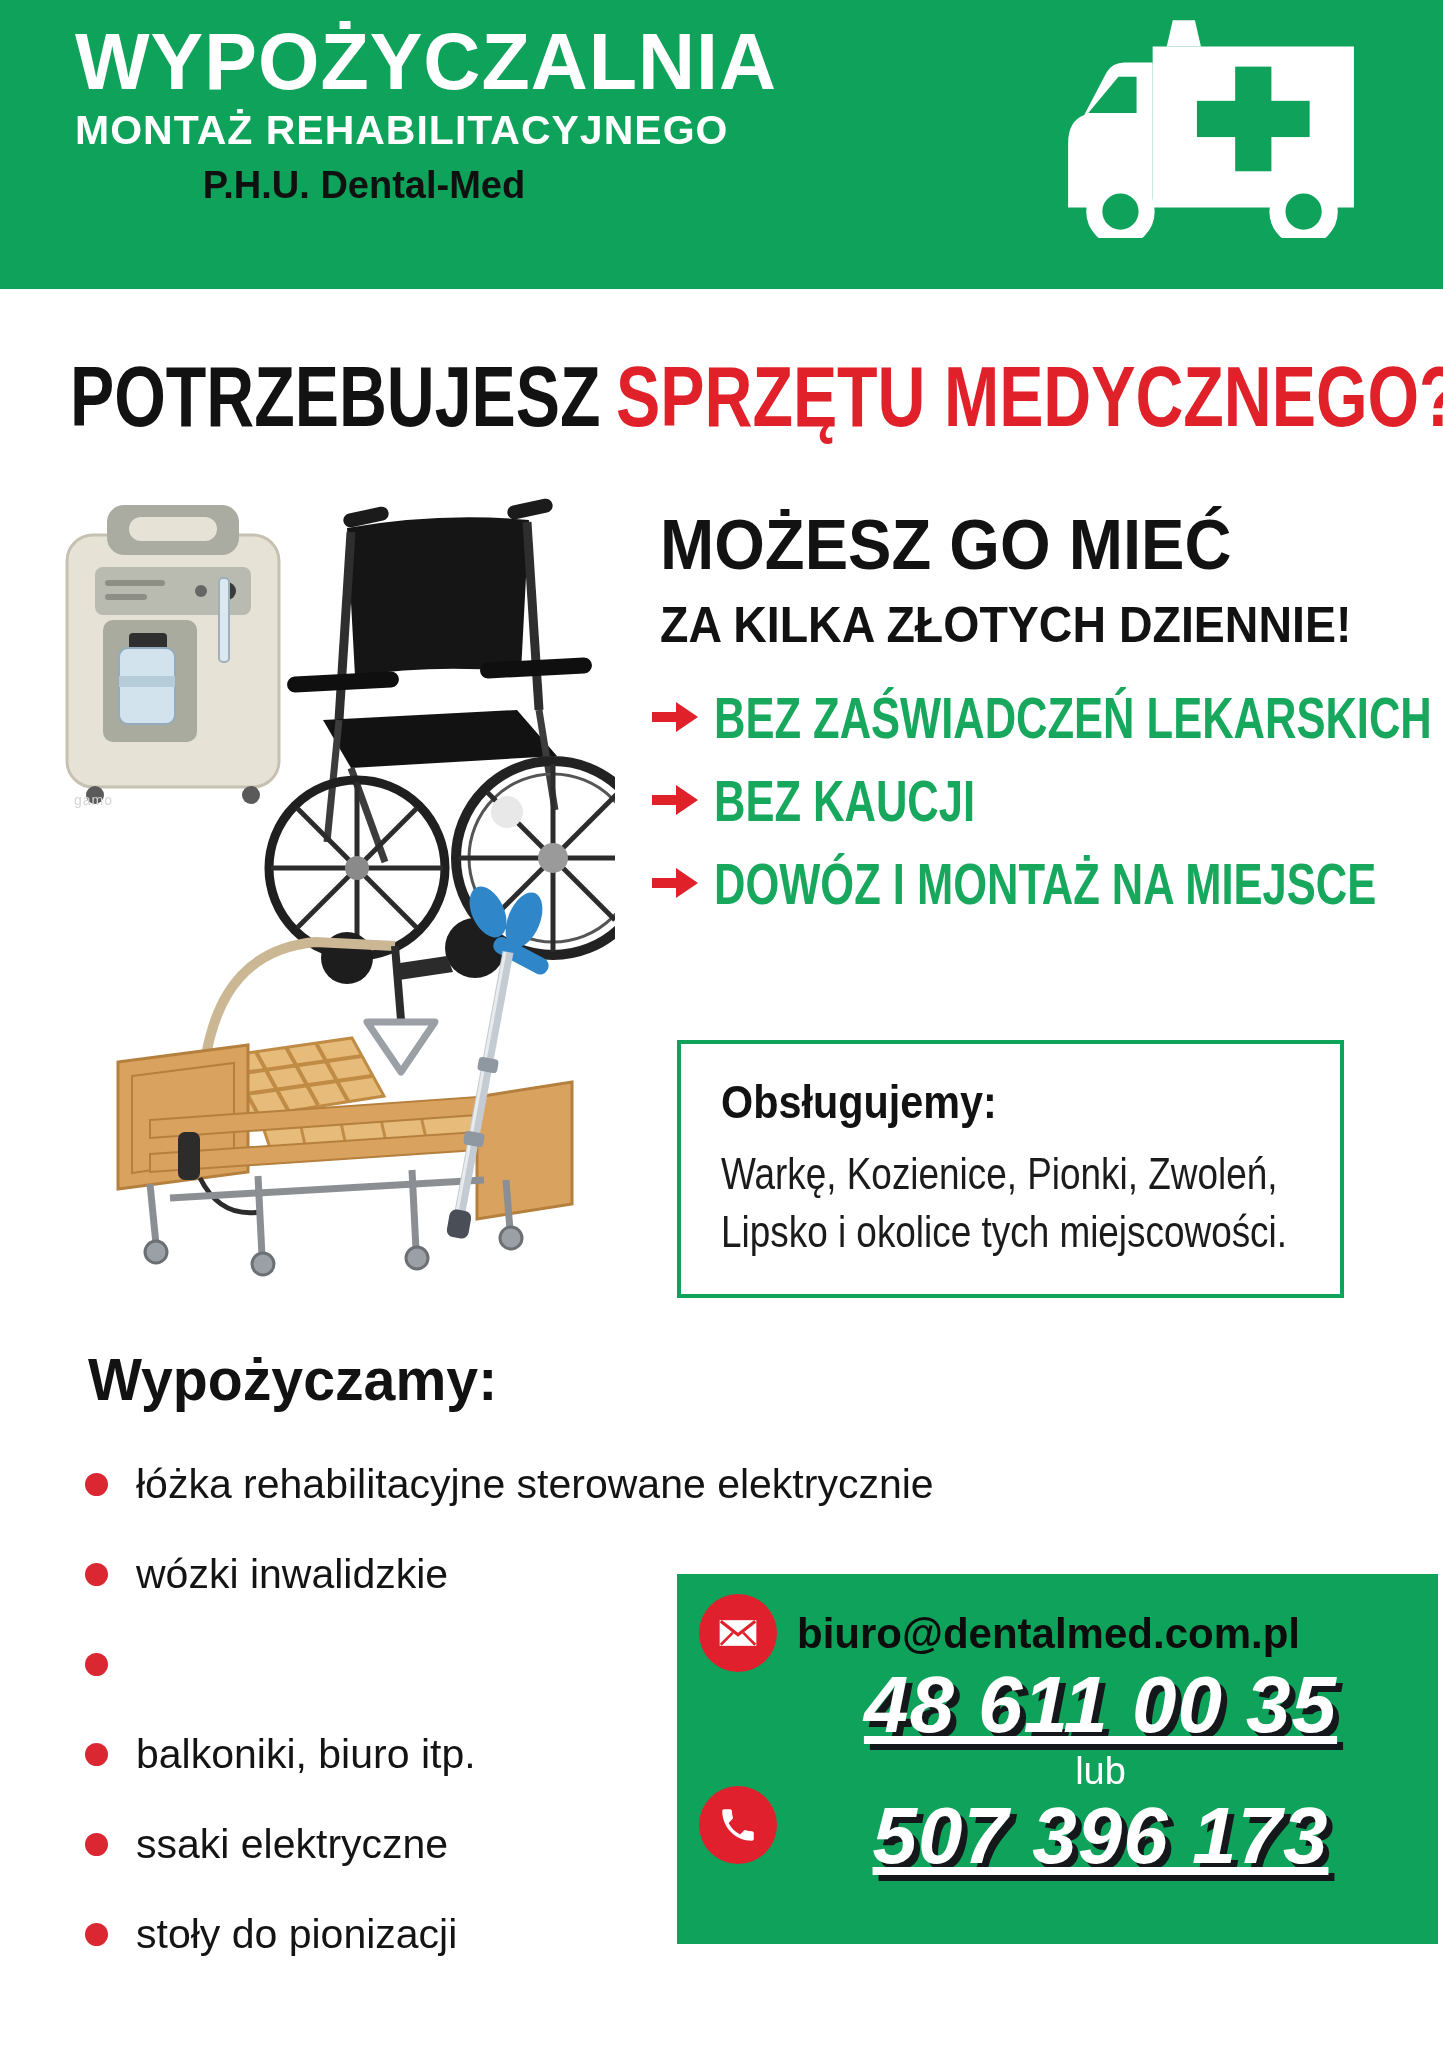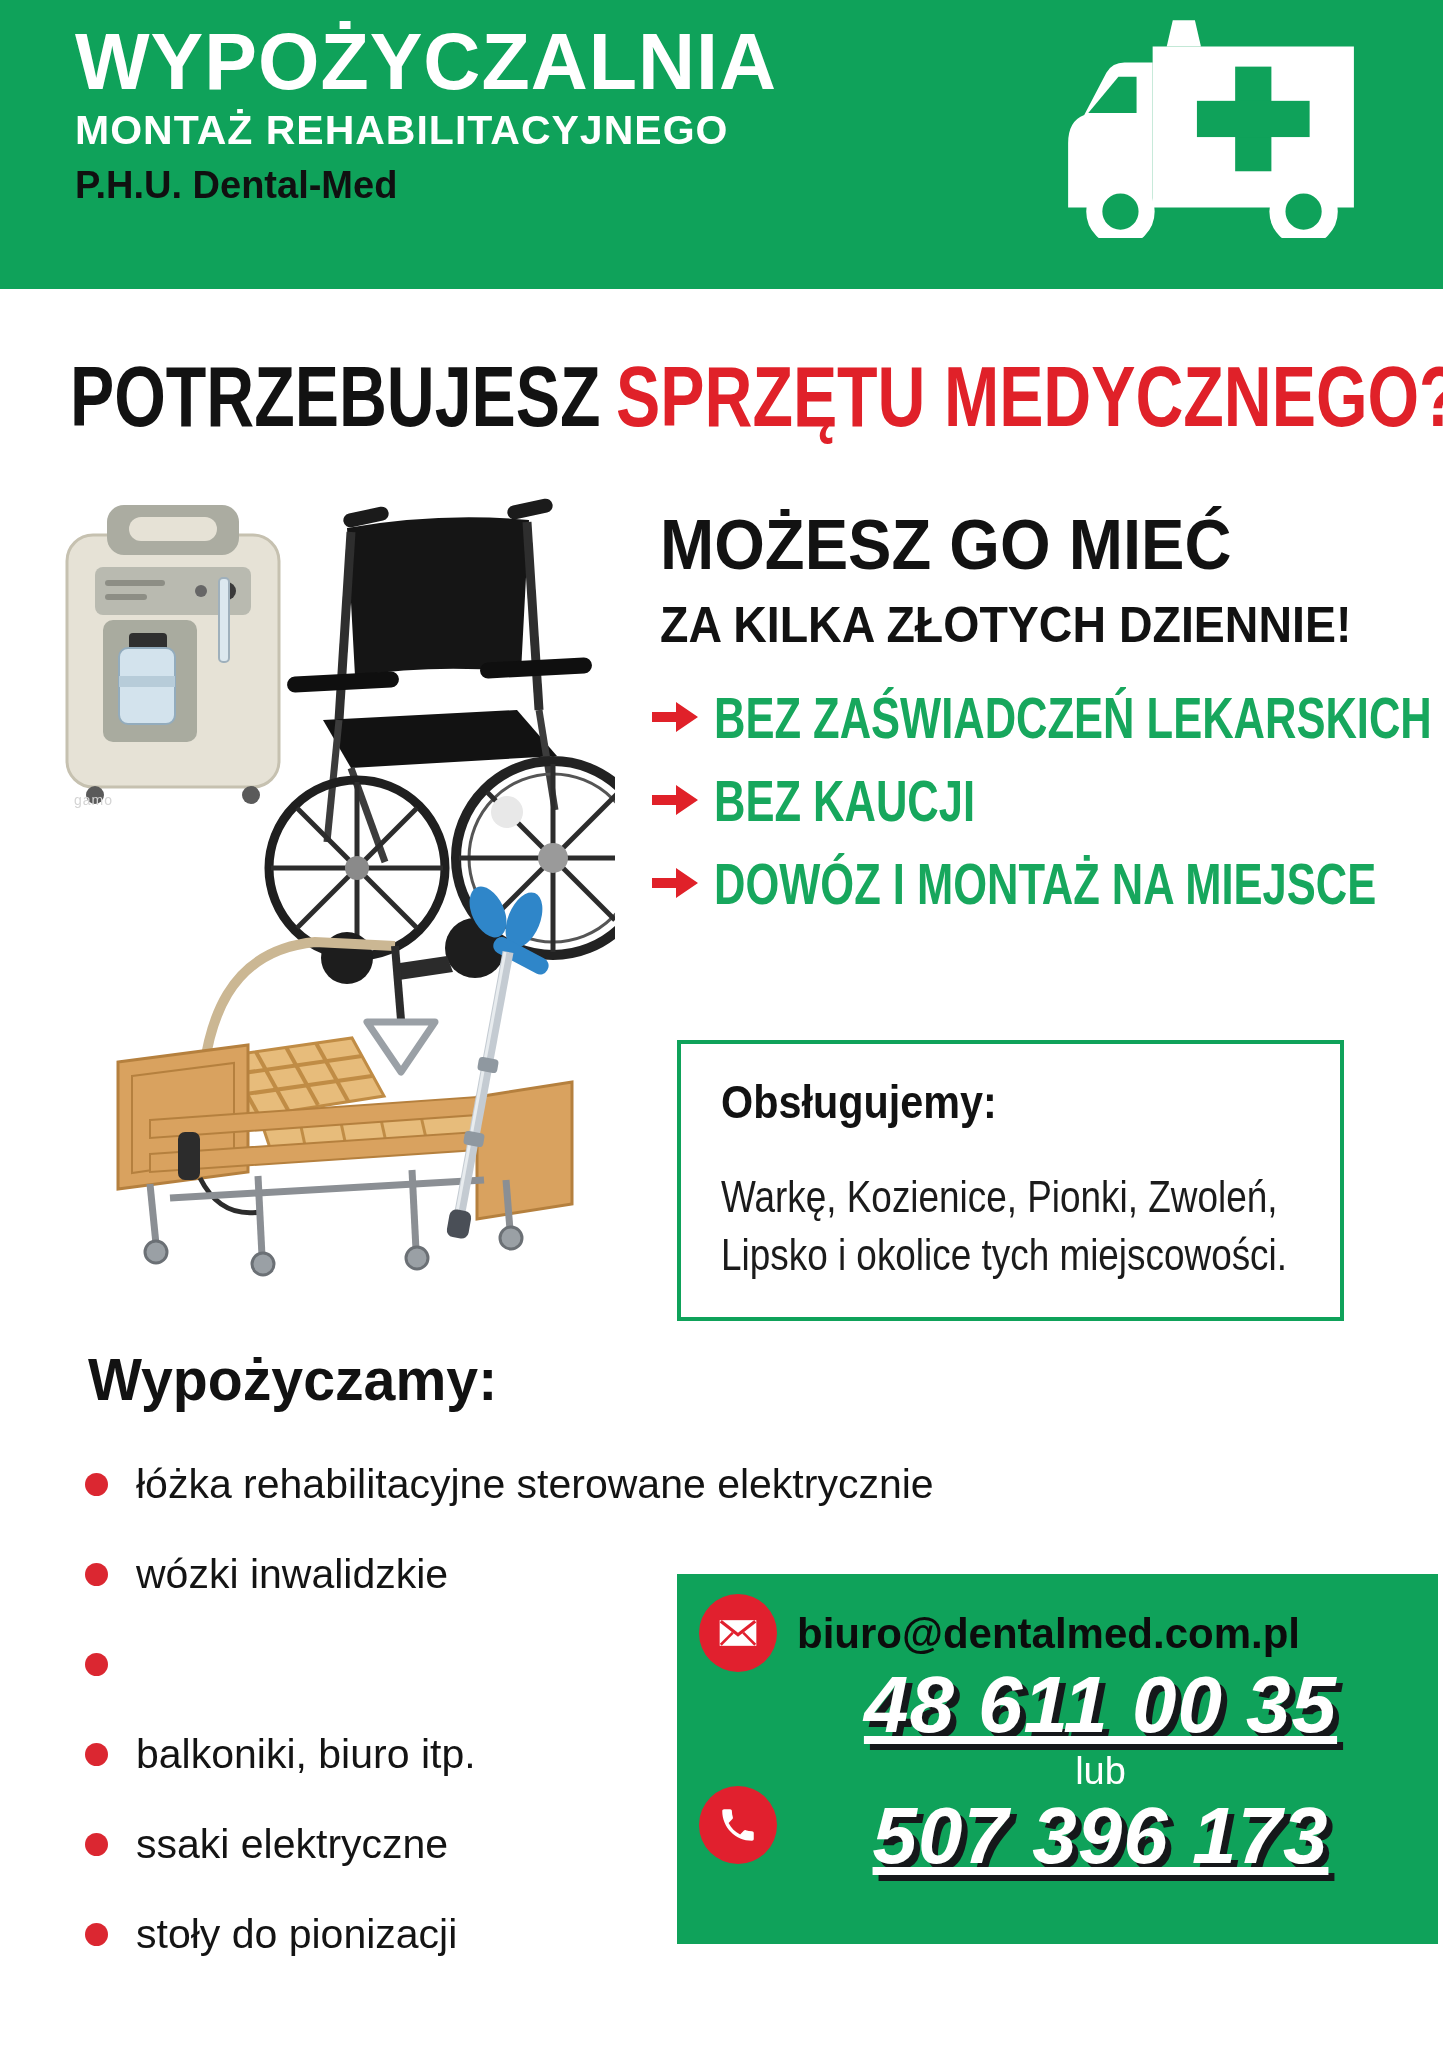--- a/index.html
+++ b/index.html
@@ -5,21 +5,21 @@
   html,body{margin:0;padding:0;background:#fff;}
   .page{
     position:relative;width:1443px;height:2048px;overflow:hidden;background:#fff;
     font-family:"Liberation Sans", sans-serif;color:#111;
   }
   
   .header-band{position:absolute;left:0;top:0;width:1443px;height:289px;background:#0FA25A;}
   .brand{position:absolute;left:75px;top:22px;color:#fff;}
   .brand-title{font-size:79px;font-weight:700;letter-spacing:1px;line-height:1.02;white-space:nowrap;}
   .brand-subtitle{font-size:41px;font-weight:700;letter-spacing:1px;margin-top:4px;white-space:nowrap;}
-  .brand-company{font-size:38px;font-weight:700;color:#101010;margin-top:10px;width:578px;text-align:left;white-space:nowrap;}
+  .brand-company{font-size:38px;font-weight:700;color:#101010;margin-top:10px;width:578px;text-align:center;white-space:nowrap;}
   .ambulance{position:absolute;left:1048px;top:16px;width:322px;height:222px;}
   
   .headline{position:absolute;left:70px;top:352px;font-size:85px;font-weight:700;line-height:1.05;
     white-space:nowrap;transform:scaleX(.78);transform-origin:0 0;letter-spacing:0;}
   .headline .hl-black{color:#121212;}
   .headline .hl-red{color:#E02129;margin-left:20px;}
   
   .equip-top{position:absolute;left:55px;top:470px;}
   .equip-bottom{position:absolute;left:50px;top:880px;}
   .watermark{position:absolute;left:74px;top:792px;font-size:14px;color:#d4d4d4;letter-spacing:1px;}
@@ -33,21 +33,21 @@
   .benefit-row svg{flex:0 0 auto;margin-right:16px;}
   .benefit-label{font-size:58px;font-weight:700;color:#17A75D;white-space:nowrap;
     transform:scaleX(.75);transform-origin:0 50%;}
   
   .service-box{position:absolute;left:677px;top:1040px;width:667px;box-sizing:border-box;
     border:4px solid #0FA25A;background:#fff;padding:30px 40px 34px 40px;}
   .service-title{font-size:47px;font-weight:700;color:#121212;white-space:nowrap;
     transform:scaleX(.88);transform-origin:0 0;}
   .service-line{font-size:45px;font-weight:400;color:#1b1b1b;line-height:1.28;white-space:nowrap;
     transform:scaleX(.82);transform-origin:0 0;}
-  .service-body{margin-top:39px;}
+  .service-body{margin-top:16px;}
   
   .rental-title{position:absolute;left:88px;top:1346px;font-size:59px;font-weight:700;color:#121212;
     white-space:nowrap;transform:scaleX(.97);transform-origin:0 0;}
   .rental-list{position:absolute;left:85px;top:1458px;}
   .list-row{display:flex;align-items:center;height:52px;margin-bottom:38px;}
   .dot{width:23px;height:23px;border-radius:50%;background:#DB2731;margin-right:28px;flex:0 0 auto;}
   .list-label{font-size:41px;color:#141414;white-space:nowrap;}
   
   .contact-box{position:absolute;left:677px;top:1574px;width:761px;height:370px;background:#0FA25A;}
   .circle{position:absolute;width:78px;height:78px;border-radius:50%;background:#E1202E;

